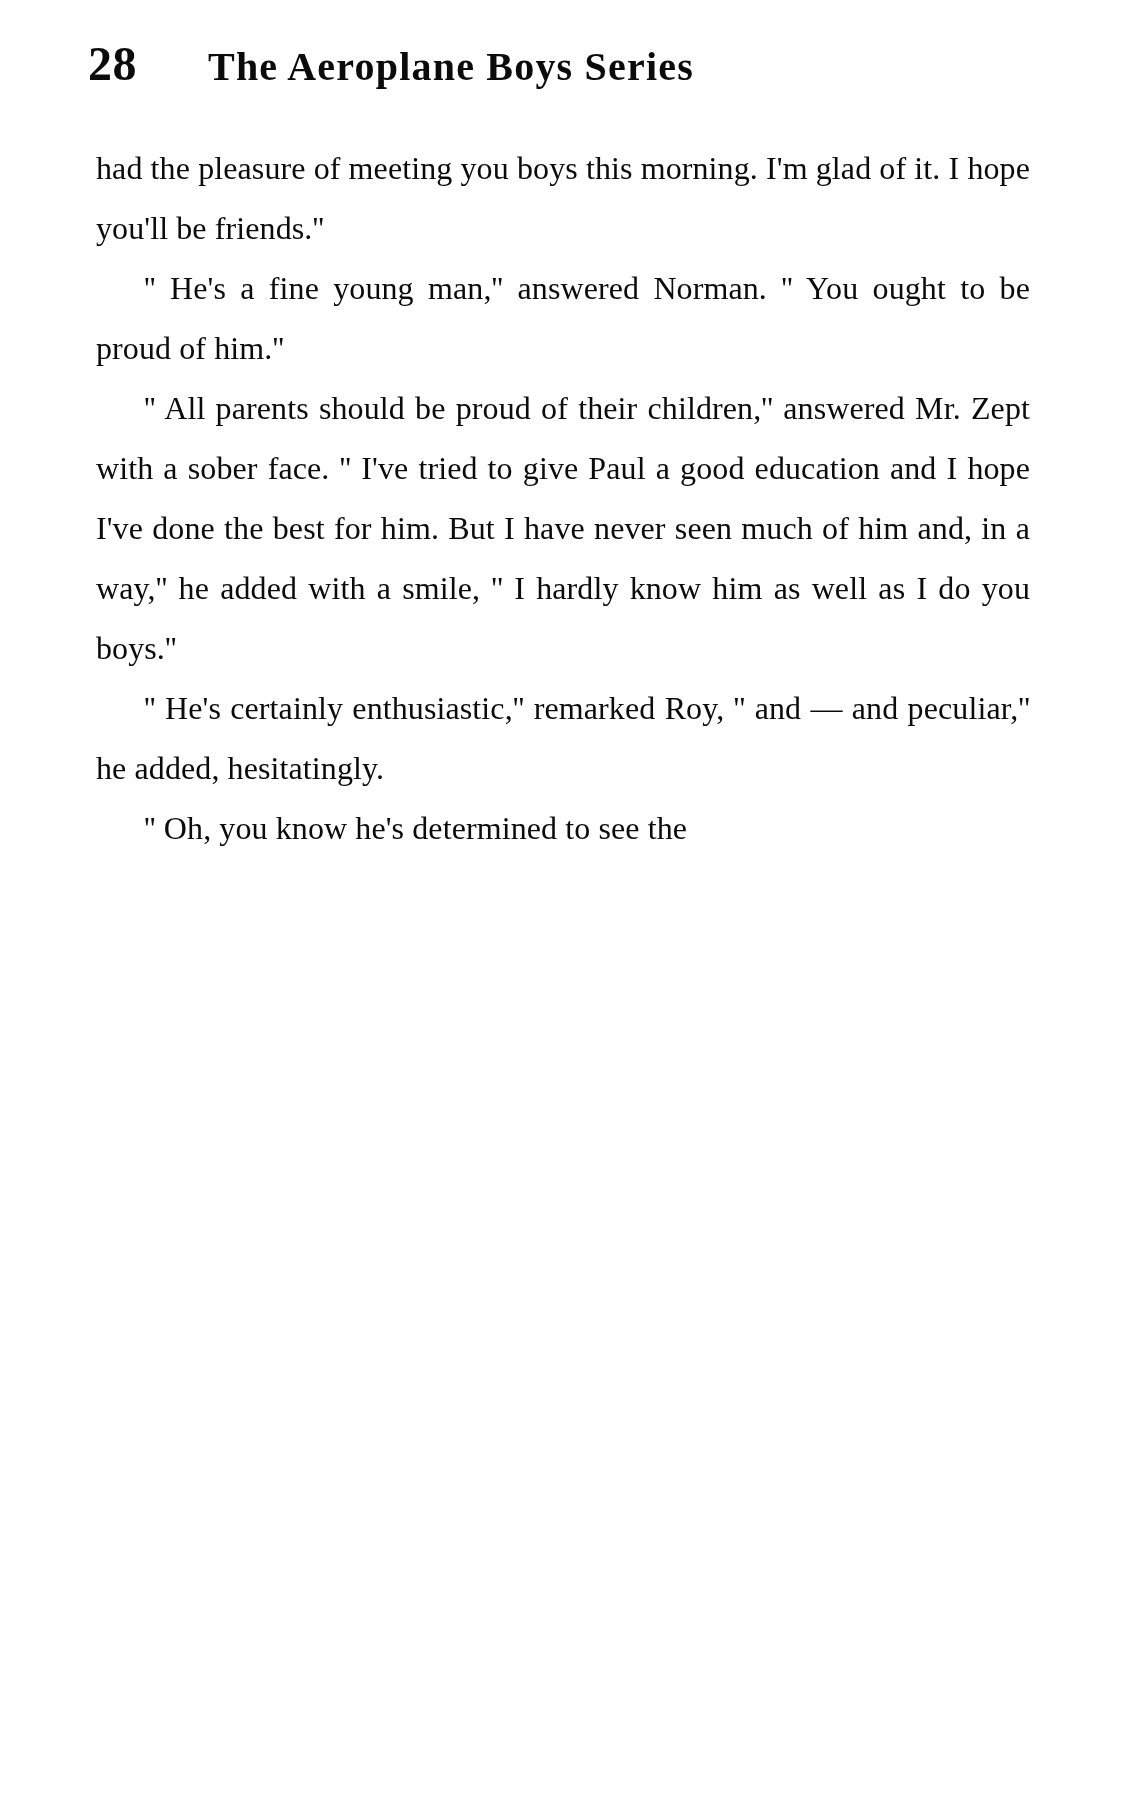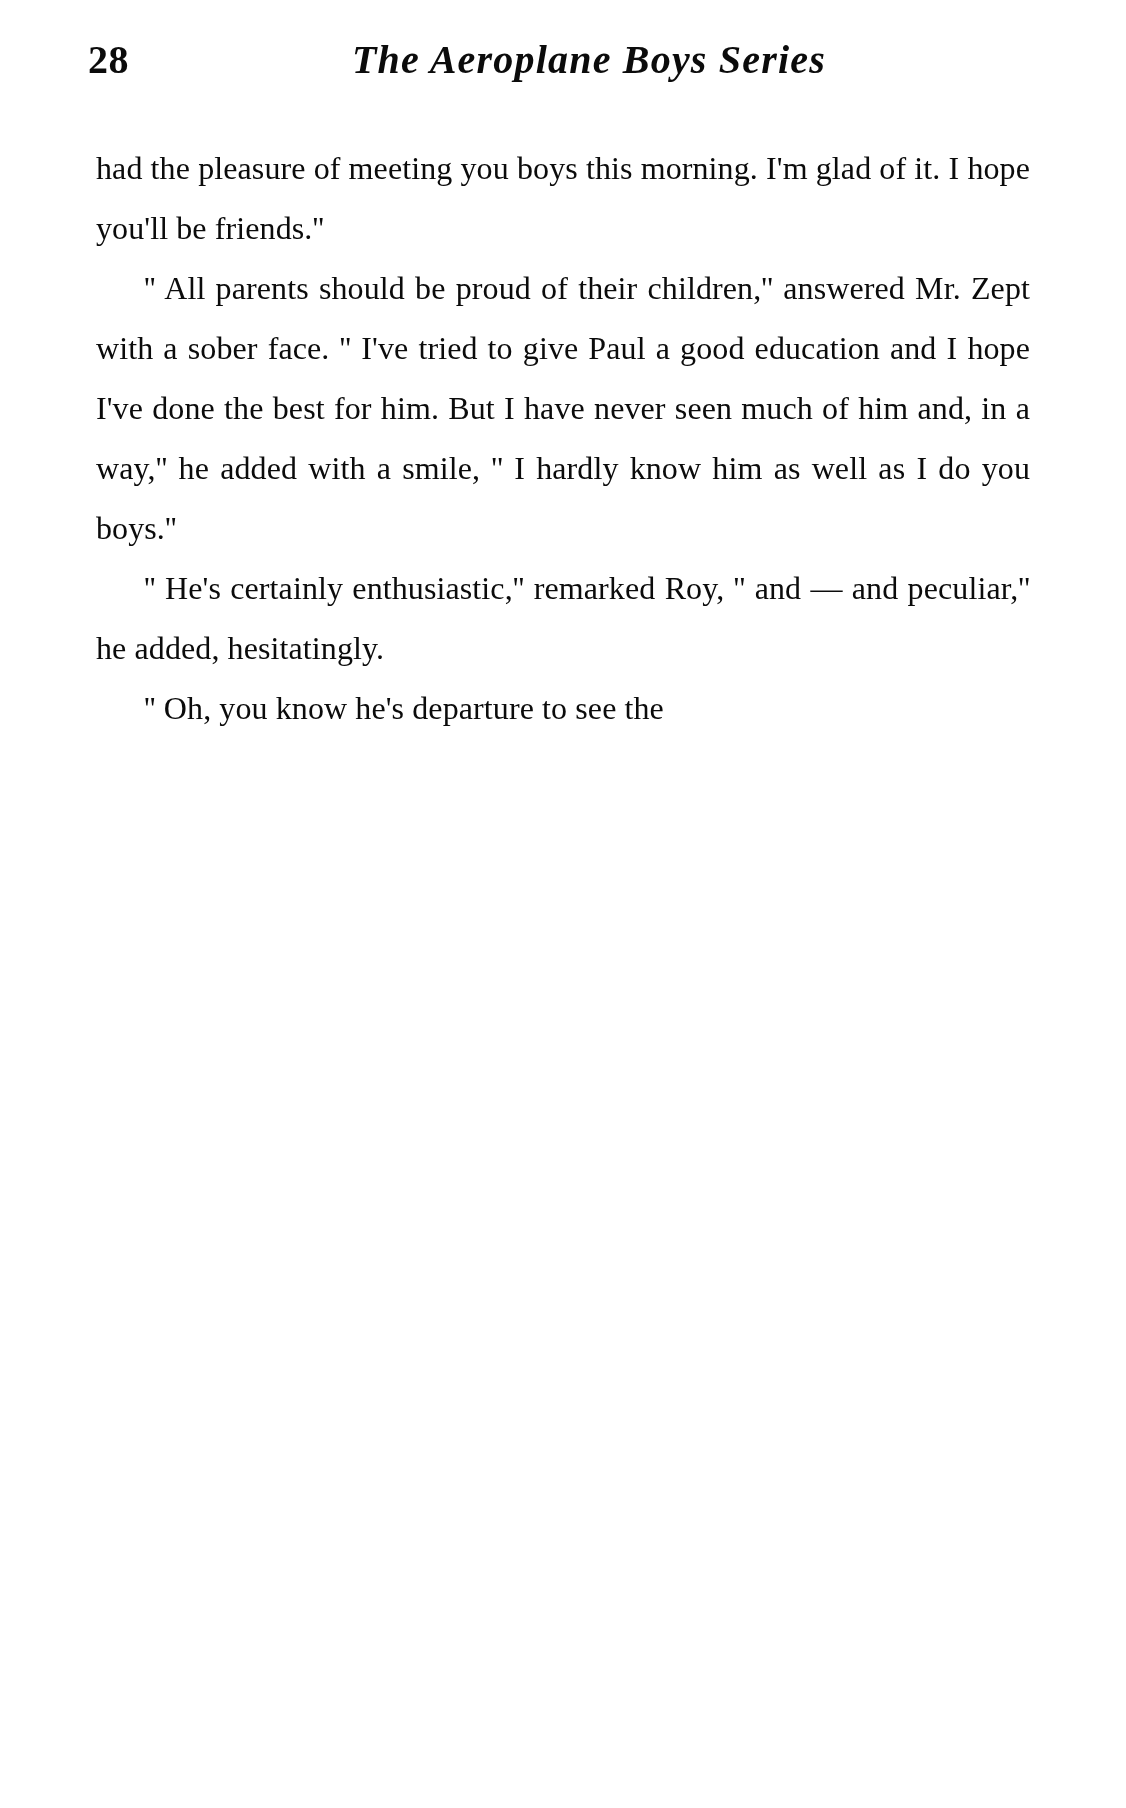--- a/index.html
+++ b/index.html
@@ -22,31 +22,30 @@
     padding: 36px 96px 0 96px;
   }
   .running-head {
     display: flex;
     align-items: baseline;
     height: 60px;
     margin-left: -8px;
   }
   .folio {
     font-family: "Liberation Serif", serif;
-    font-size: 40px;
+    font-size: 48px;
     font-weight: bold;
     letter-spacing: 0.5px;
     width: 120px;
     text-align: left;
   }
   .head-title {
     flex: 1;
-    text-align: center;
+    text-align: left;
     font-family: "Liberation Serif", serif;
-    font-style: italic;
     font-weight: bold;
     font-size: 40px;
     letter-spacing: 1.2px;
     padding-right: 60px;
   }
   .body-text {
     margin-top: 42px;
     font-size: 32px;
     line-height: 60px;
     text-align: justify;
@@ -70,18 +69,19 @@
 
 <div class="page">
 
   <div class="running-head">
     <div class="folio">28</div>
     <div class="head-title">The Aeroplane Boys Series</div>
   </div>
 
   <div class="body-text">
     <p class="noindent">had the pleasure of meeting you boys this morning.  I'm glad of it.  I hope you'll be friends.''</p>
+    <p>'' He's a fine young man,'' answered Norman.  '' You ought to be proud of him.''</p>
     <p>'' All parents should be proud of their children,'' answered Mr. Zept with a sober face.  '' I've tried to give Paul a good education and I hope I've done the best for him.  But I have never seen much of him and, in a way,'' he added with a smile, '' I hardly know him as well as I do you boys.''</p>
     <p>'' He's certainly enthusiastic,'' remarked Roy, '' and — and peculiar,'' he added, hesitatingly.</p>
-    <p>'' Oh, you know he's departure to see the</p>
+    <p>'' Oh, you know he's determined to see the</p>
   </div>
 
 </div>
 
 </body></html>

